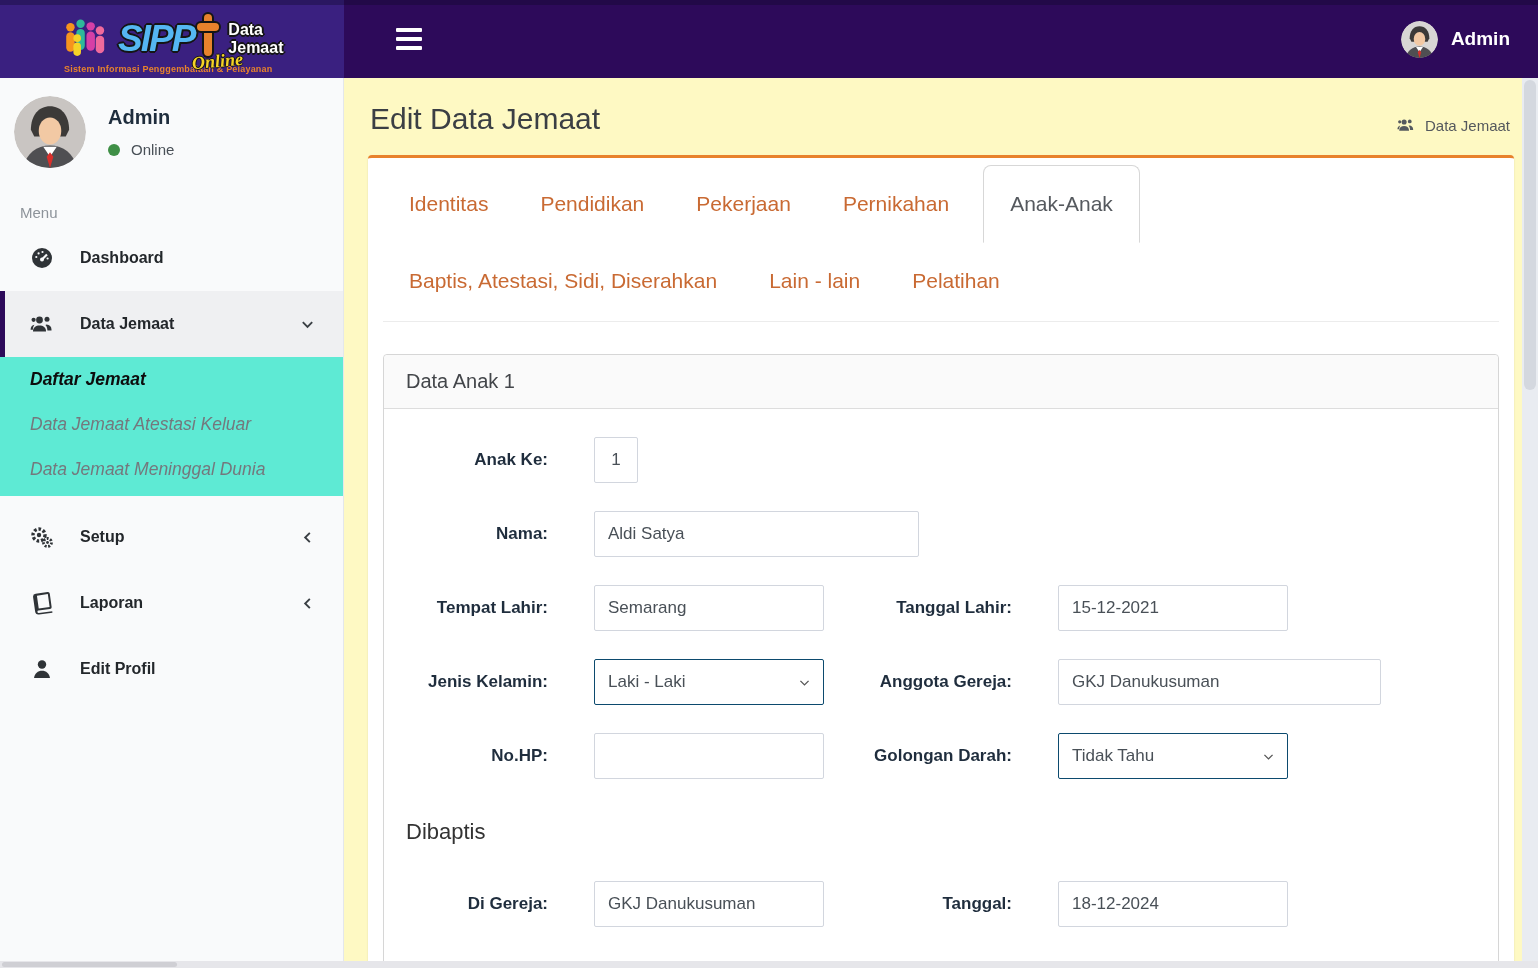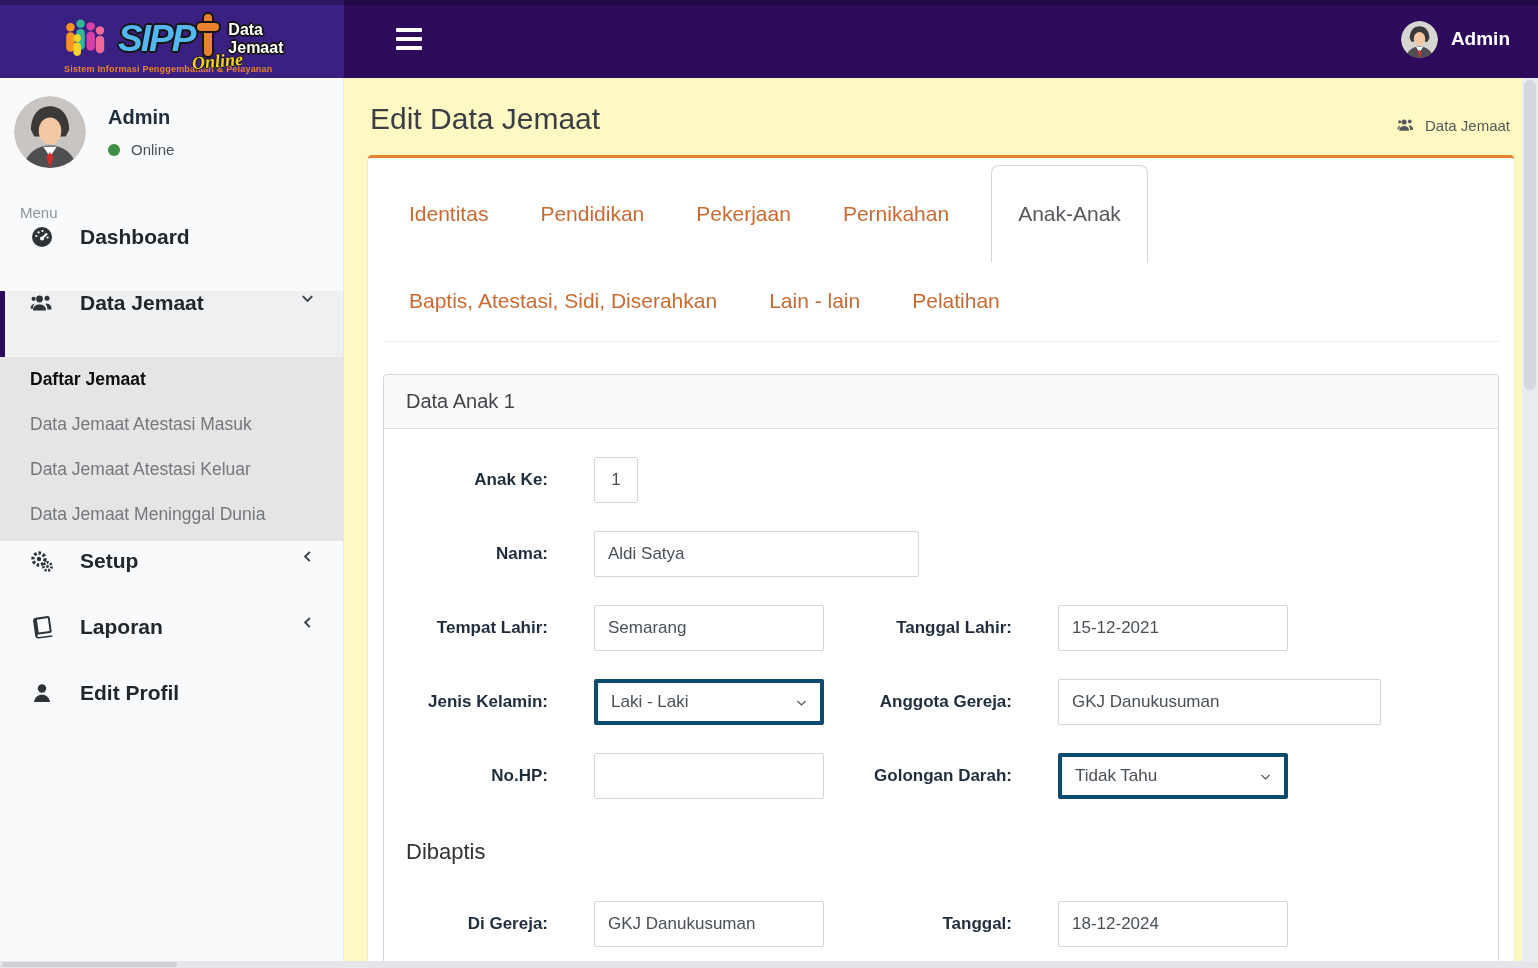--- a/index.html
+++ b/index.html
@@ -50,26 +50,26 @@
   
   .sidebar { position:absolute; top:78px; left:0; width:344px; bottom:7px;
     background:#f9fafb; border-right:1px solid #e4e7eb; z-index:30; }
   .user-panel { display:flex; align-items:center; padding:18px 14px; gap:22px; }
   .user-avatar { width:72px; height:72px; border-radius:50%; overflow:hidden; flex:none; }
   .user-name { font-size:20px; font-weight:bold; color:#1f2d3d; margin-bottom:12px; }
   .user-status { display:flex; align-items:center; gap:11px; font-size:15px; color:#495057; }
   .status-dot { width:12px; height:12px; border-radius:50%; background:#3f8f46; }
   .menu-label { padding:18px 0 4px 20px; font-size:15px; color:#8d939a; }
 
-  .nav-item { height:66px; display:flex; align-items:flex-start; padding:0 28px 0 30px;
-    font-size:21px; font-weight:bold; color:#23272b; cursor:pointer; }
+  .nav-item { height:66px; display:flex; align-items:center; padding:0 28px 0 30px;
+    font-size:16px; font-weight:bold; color:#23272b; cursor:pointer; }
   .nav-item .nav-icon { width:24px; height:24px; margin-right:26px; flex:none; color:#2f3337; }
   .nav-item .chev { margin-left:auto; width:15px; height:15px; color:#3a3f44; flex:none; }
   .nav-item.active { background:#eff0f2; border-left:5px solid #2d0a5a; padding-left:25px; }
-  .submenu { background:#e5e5e5; padding-bottom:4px; }
+  .submenu { background:#5eead4; padding-bottom:4px;font-style:italic; }
   .submenu-item { height:45px; display:flex; align-items:center; padding-left:30px;
     font-size:17.5px; color:#74787d; cursor:pointer; }
   .submenu-item.current { font-weight:bold; color:#0d0d0d; }
   .sidebar-group-gap { height:8px; }
 
   
   .content { position:absolute; top:78px; left:344px; right:16px; bottom:7px;
     background:#fef9c3; overflow:hidden; }
   .content-header { display:flex; align-items:flex-end; justify-content:space-between;
     padding:24px 12px 0 26px; }
@@ -78,21 +78,21 @@
     cursor:pointer; padding-bottom:2px; }
   .breadcrumb .bc-icon { width:18px; height:18px; color:#55595e; }
 
   .card { margin:19px 8px 0 24px; background:#fff; border-top:3px solid #e8822c;
     border-radius:4px; box-shadow:0 1px 2px rgba(0,0,0,.12); padding:15px 15px 40px;
     height:1400px; }
 
   .tabs { display:flex; flex-wrap:wrap; align-items:center; row-gap:22px; }
   .tab { padding:12px 26px; font-size:21px; color:#c96a33; cursor:pointer; white-space:nowrap; }
   .tab.active { background:#fff; border:1px solid #d7d7d7; border-bottom-color:#fff;
-    border-radius:8px 8px 0 0; color:#55595e; padding:36px 26px; margin:-8px 16px; }
+    border-radius:8px 8px 0 0; color:#55595e; padding:26px 26px; margin:-8px 8px; }
   .tabs-divider { border-bottom:1px solid #ececec; margin-top:16px; }
 
   .panel { margin-top:32px; border:1px solid #d6d6d6; border-radius:4px; }
   .panel-header { background:#fafafa; border-bottom:1px solid #dddddd; padding:15px 22px;
     font-size:20px; color:#43464a; border-radius:4px 4px 0 0; }
   .panel-body { padding:28px 17px 60px; }
 
   .frow { display:flex; align-items:center; margin-bottom:28px; }
   .flabel { width:147px; text-align:right; font-weight:bold; font-size:17px; color:#1f2d3d;
     line-height:1.55; flex:none; }
@@ -101,21 +101,21 @@
     line-height:1.55; flex:none; }
   .ffield2 { margin-left:46px; flex:none; }
 
   .tinput { height:46px; border:1px solid #d2d6de; border-radius:2px; background:#fff;
     font-family:inherit; font-size:17px; color:#495057; padding:0 13px; display:block; }
   .w-num { width:44px; text-align:center; padding:0; }
   .w-md { width:230px; }
   .w-md2 { width:230px; }
   .w-lg { width:325px; }
   .w-lg2 { width:323px; }
-  .tselect { height:46px; border:4px solid #0c4a6e; border-radius:2px; background:#fff;
+  .tselect { height:46px; border:1px solid #0c4a6e; border-radius:2px; background:#fff;
     font-size:17px; color:#495057; padding:0 12px 0 13px; display:flex; align-items:center;
     justify-content:space-between; cursor:pointer; }
   .tselect .sel-chev { width:13px; height:13px; color:#555; flex:none; margin-left:8px; }
 
   .section-heading { font-size:22px; color:#333; margin:40px 0 36px 5px; }
 
   
   .vscrollbar { position:absolute; top:78px; right:0; width:16px; bottom:7px;
     background:#e9ecf1; z-index:45; }
   .vscrollbar .vthumb { position:absolute; top:2px; left:2px; right:2px; height:310px;
@@ -230,23 +230,20 @@
     <svg class="chev" viewBox="0 0 16 16" fill="none" stroke="currentColor" stroke-width="2">
       <polyline points="3,5.5 8,10.5 13,5.5"></polyline>
     </svg>
   </div>
 
   <div class="submenu">
     <div class="submenu-item current">
       <span>Daftar Jemaat</span>
     </div>
     <div class="submenu-item">
-      <span>Data Jemaat Atestasi Masuk</span>
-    </div>
-    <div class="submenu-item">
       <span>Data Jemaat Atestasi Keluar</span>
     </div>
     <div class="submenu-item">
       <span>Data Jemaat Meninggal Dunia</span>
     </div>
   </div>
 
   <div class="sidebar-group-gap"></div>
 
   <div class="nav-item">

